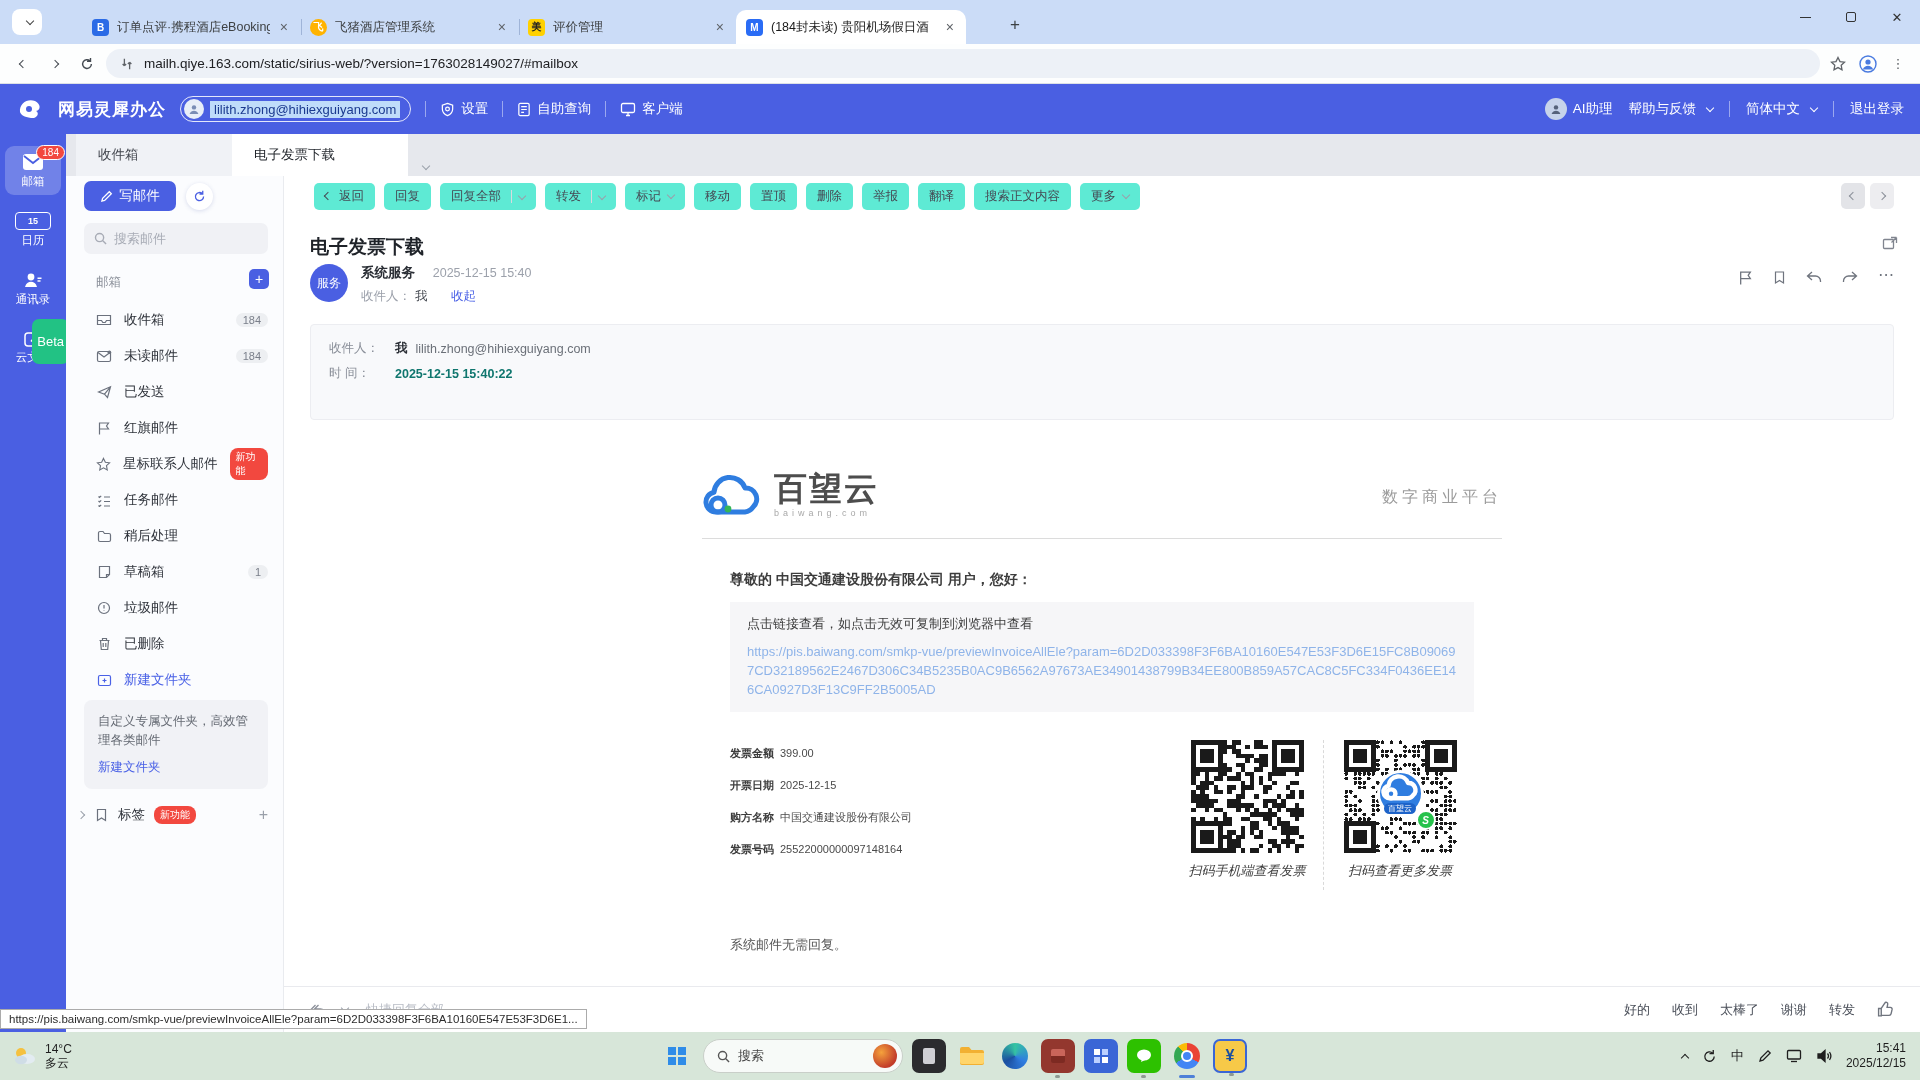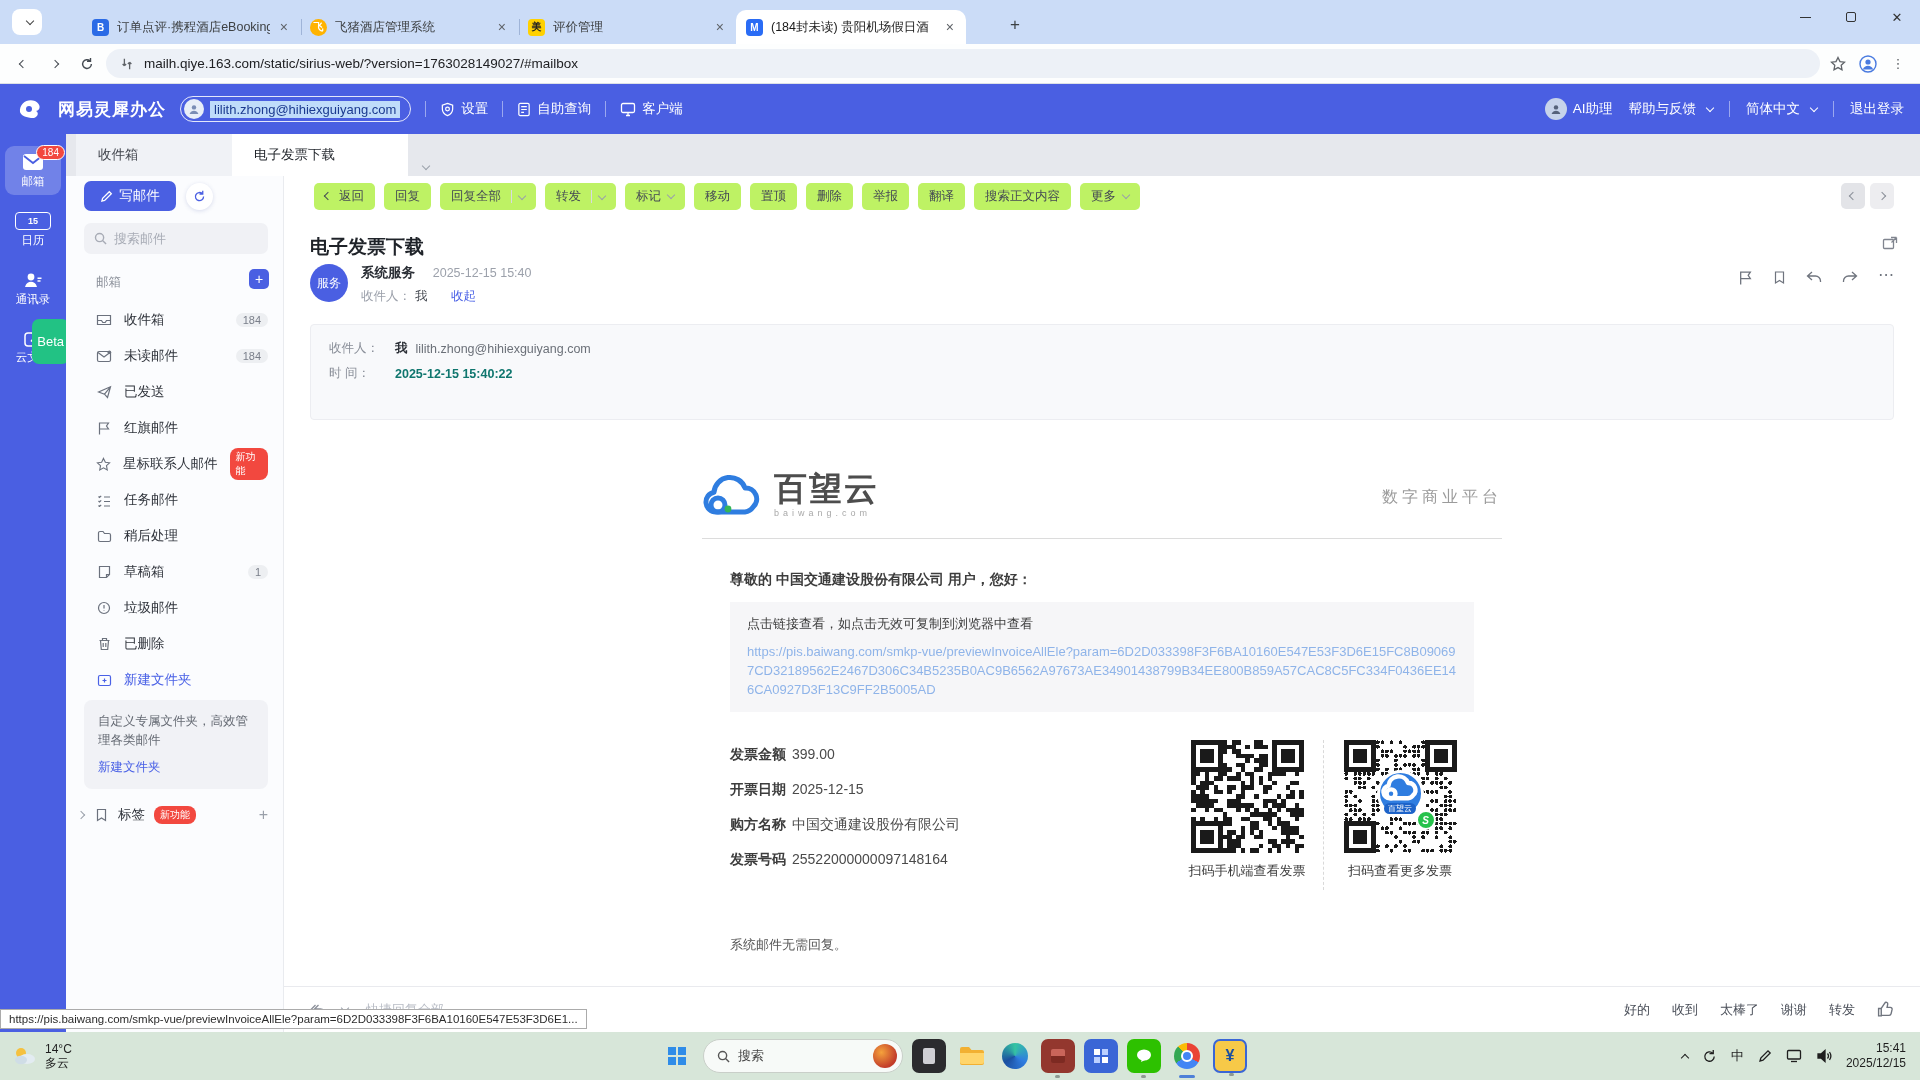--- a/index.html
+++ b/index.html
@@ -73,21 +73,21 @@
   .nfb{background:var(--badge-red);color:#fff;font-size:10px;border-radius:8px;padding:2px 6px;}
   .f-item.link{color:var(--link-blue);}
   .f-item.link .f-ic{color:var(--link-blue);}
   .promo{position:absolute;left:18px;top:524px;width:184px;background:#f1f2f6;border-radius:8px;padding:12px 14px;font-size:12.5px;color:#666b74;line-height:19px;}
   .promo a{color:var(--link-blue);text-decoration:none;display:inline-block;margin-top:8px;}
   .tagsrow{position:absolute;left:6px;top:622px;width:206px;height:34px;display:flex;align-items:center;gap:9px;padding:0 10px 0 6px;color:#2f333b;font-size:13.5px;}
 
   
   .mailpane{left:284px;top:176px;width:1636px;height:856px;background:#fff;}
   .mtoolbar{position:absolute;left:0;top:0;width:100%;height:40px;display:flex;align-items:center;padding-left:30px;gap:9px;}
-  .tbtn{background:#bef264;border-radius:5px;height:27px;display:flex;align-items:center;padding:0 11px;color:#454a54;font-size:12.5px;gap:2px;}
+  .tbtn{background:#5eead4;border-radius:5px;height:27px;display:flex;align-items:center;padding:0 11px;color:#454a54;font-size:12.5px;gap:2px;}
   .tbtn .bdiv{width:1px;height:13px;background:#d8dade;margin:0 7px 0 8px;}
   .pager{position:absolute;right:26px;top:7px;display:flex;gap:5px;}
   .pbtn{width:24px;height:26px;background:#ededf0;border-radius:5px;display:flex;align-items:center;justify-content:center;color:#8a8f99;}
   .msg-title{position:absolute;left:26px;top:58px;font-size:19px;font-weight:bold;color:#1f2329;}
   .winic{position:absolute;right:22px;top:60px;color:#80858f;}
   .sender{position:absolute;left:26px;top:88px;display:flex;gap:13px;}
   .s-av{width:38px;height:38px;border-radius:50%;background:var(--accent);color:#fff;display:flex;align-items:center;justify-content:center;font-size:12px;}
   .s-name{font-size:13.5px;color:#2b2f36;font-weight:bold;}
   .s-date{font-size:12.5px;color:#9ca1ab;margin-left:14px;font-weight:normal;}
   .s-to{margin-top:6px;font-size:12.5px;color:#9ca1ab;}
@@ -109,27 +109,27 @@
   .bw-sub{font-size:9px;color:#a9a9a9;letter-spacing:4px;margin-top:3px;}
   .bw-plat{font-size:16px;color:#9b9b9b;letter-spacing:4px;padding-bottom:10px;}
   .bw-div{border-top:1px solid #dcdcdc;}
   .greet{margin:32px 28px 0;font-size:14px;font-weight:bold;color:#3d3d3d;}
   .intro{margin:10px 28px 0;font-size:13.5px;color:#4a4a4a;}
   .linkbox{margin:13px 28px 0;background:#f6f6f8;padding:13px 17px;}
   .linktip{font-size:13px;color:#3d3d3d;}
   .linkurl{margin-top:9px;font-size:13px;color:var(--url-link);line-height:19px;word-break:break-all;}
   .inv{margin:28px 28px 0;display:flex;}
   .fields{flex:1;padding-top:6px;}
-  .frow{margin-bottom:17px;font-size:14px;color:#4a4a4a;}
+  .frow{margin-bottom:17px;font-size:11px;color:#4a4a4a;}
   .frow b{color:#3d3d3d;margin-right:6px;}
   .qrs{display:flex;align-items:flex-start;}
   .qrcol{width:148px;display:flex;flex-direction:column;align-items:center;gap:9px;}
   .qrbox{width:113px;height:113px;position:relative;}
   .qrbox svg{width:113px;height:113px;display:block;}
-  .qrcap{font-size:13px;color:#3d3d3d;white-space:nowrap;}
+  .qrcap{font-size:13px;color:#3d3d3d;white-space:nowrap;font-style:italic;}
   .qrdiv{border-left:1px dashed #d9d9d9;height:150px;margin:0 2px;}
   .qlogo{position:absolute;left:33px;top:30px;width:47px;height:47px;background:#2f7de0;border-radius:50%;border:3px solid #fff;display:flex;flex-direction:column;align-items:center;justify-content:center;}
   .qlogo .qlt{background:#1d63c9;color:#fff;font-size:8px;border-radius:6px;padding:0 4px;margin-top:1px;}
   .qgreen{position:absolute;left:72px;top:70px;width:20px;height:20px;background:#27c24c;border-radius:50%;border:2px solid #fff;display:flex;align-items:center;justify-content:center;color:#fff;font-size:10px;font-style:italic;font-weight:bold;}
   .efoot{margin:46px 28px 40px;font-size:13px;color:#555;}
 
   
   .qbar{position:absolute;left:0;bottom:0;width:100%;height:46px;border-top:1px solid #e9eaee;display:flex;align-items:center;padding:0 26px;gap:10px;background:#fff;}
   .q-ph{color:#b9bdc6;font-size:13px;margin-left:8px;}
   .q-right{margin-left:auto;display:flex;align-items:center;gap:22px;font-size:13px;color:#4a4f59;}

